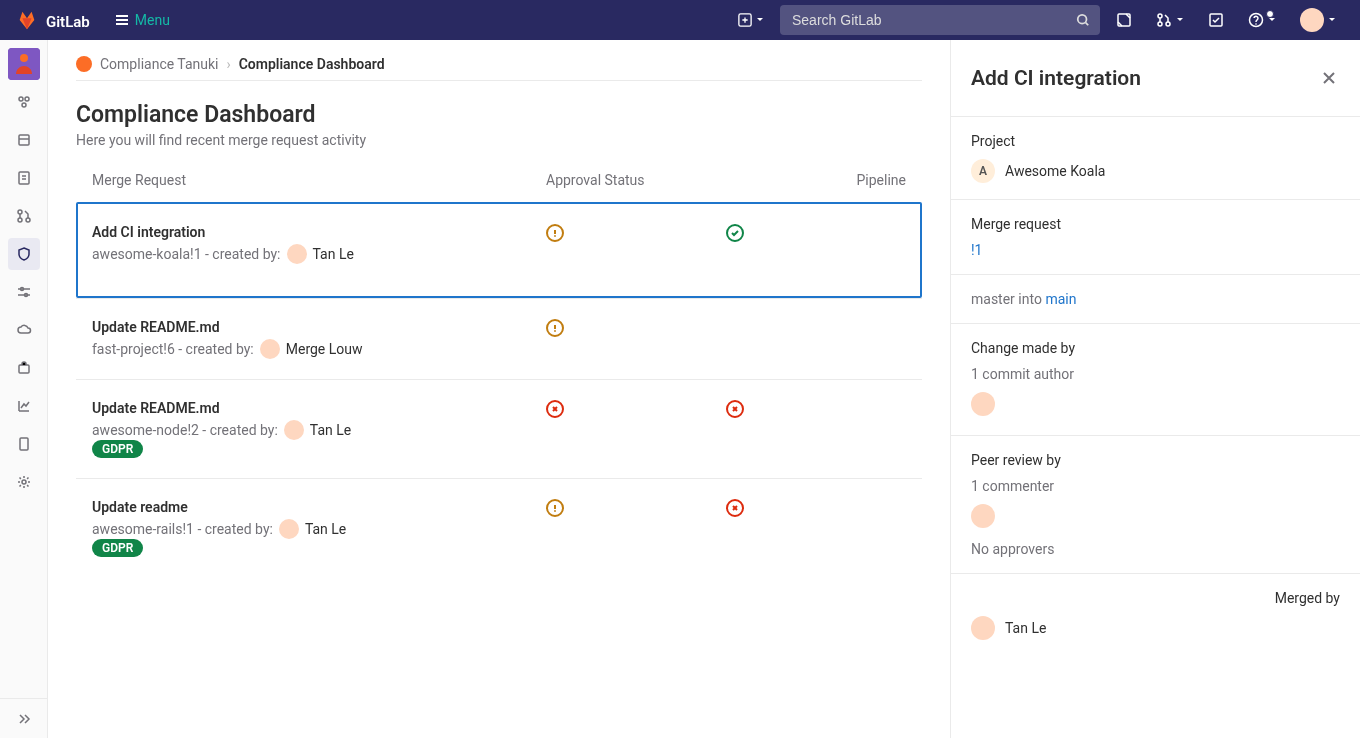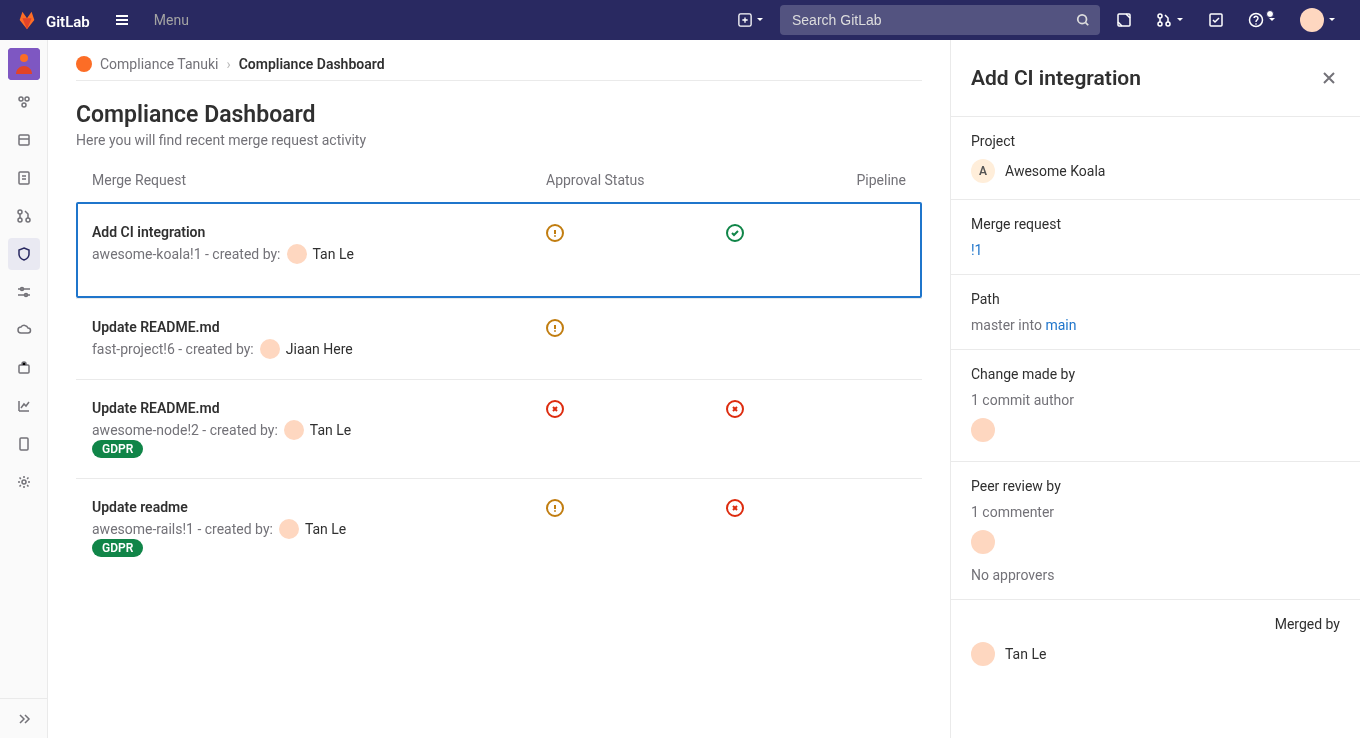--- a/index.html
+++ b/index.html
@@ -30,21 +30,21 @@
     height:40px;
     background:var(--purple);
     display:flex;
     align-items:center;
     padding:0 16px;
     gap:8px;
     color:#fff;
   }
   .header .logo-area{display:flex;align-items:flex-end;gap:8px;}
   .header .brand{font-weight:600;font-size:15px;}
-  .header .menu-btn{display:flex;align-items:center;gap:24px;color:#a3a3a3;padding:6px 8px;border-radius:4px;cursor:pointer;margin-left:8px;}
+  .header .menu-btn{display:flex;align-items:center;gap:5px;color:#14b8a6;padding:6px 8px;border-radius:4px;cursor:pointer;margin-left:8px;}
   .header .spacer{flex:1;}
   .header .hbtn{display:flex;align-items:center;gap:4px;padding:6px 8px;color:#fff;border-radius:4px;cursor:pointer;}
   .header .search{display:flex;align-items:center;background:rgba(255,255,255,0.2);border-radius:4px;width:320px;padding:0 10px;height:30px;position:relative;}
   .header .search input{background:transparent;border:none;outline:none;color:#fff;font-size:14px;flex:1;}
   .header .search input::placeholder{color:#ddd;}
   .header .search .sicon{color:#ddd;margin-left:6px;}
   .header .avatar{width:24px;height:24px;border-radius:50%;background:var(--avatar);display:inline-block;position:relative;}
   .header .help-wrap{position:relative;}
   .header .help-wrap .dot{position:absolute;top:4px;right:10px;width:8px;height:8px;border-radius:50%;background:#fff;border:1px solid var(--purple);}
 
@@ -308,21 +308,21 @@
               </svg>
             </span>
           </div>
         </div>
         <div class="mr-row">
           <div class="mr-body">
             <div class="mr-title">Update README.md</div>
             <div class="mr-meta">
               <span>fast-project!6 - created by:</span>
               <span class="mini-avatar"></span>
-              <span class="author">Jiaan Here</span>
+              <span class="author">Merge Louw</span>
             </div>
           </div>
           <div class="mr-status">
             <span class="icon-circle warn">
               <svg width="10" height="10" viewBox="0 0 10 10">
                 <path stroke="currentColor" stroke-width="2" d="M5 2v4"></path>
                 <circle cx="5" cy="8" r="0.9" fill="currentColor"></circle>
               </svg>
             </span>
           </div>
@@ -388,21 +388,20 @@
       <div class="prow dark">
         <span class="proj-avatar">A</span>
         <span>Awesome Koala</span>
       </div>
     </div>
     <div class="psec">
       <div class="plabel">Merge request</div>
       <a href="#">!1</a>
     </div>
     <div class="psec">
-      <div class="plabel">Path</div>
       <div class="prow">
         <span><span>master into </span><a href="#">main</a></span>
       </div>
     </div>
     <div class="psec">
       <div class="plabel">Change made by</div>
       <div class="prow">1 commit author</div>
       <div class="sub"><span class="mini-avatar"></span></div>
     </div>
     <div class="psec">

